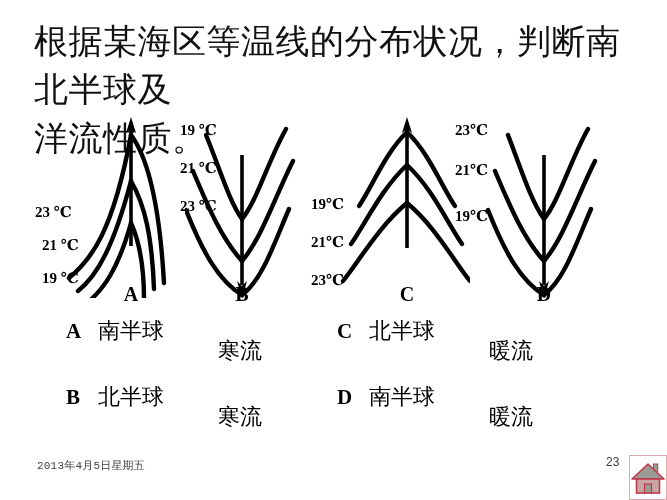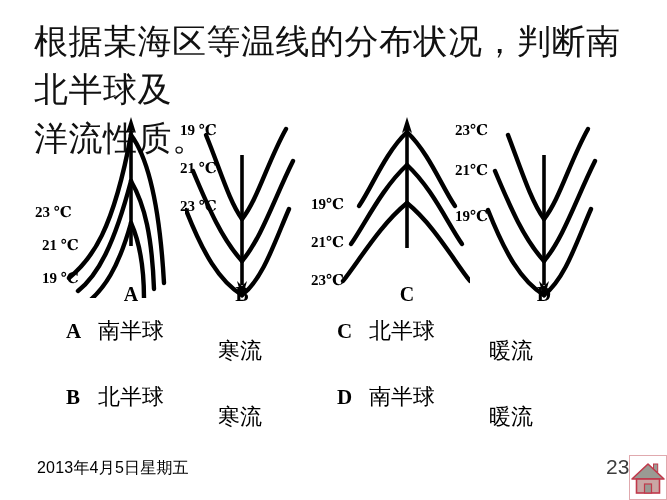--- a/index.html
+++ b/index.html
@@ -106,32 +106,32 @@
   .opt.col-1 { left: 337px; }
   .opt-key    { position: absolute; left: 0px;   top: 0; }
   .opt-hemi-t { position: absolute; left: 32px;  top: 0; text-align: center; }
   .opt-cur-t  { position: absolute; left: 152px; top: 0; margin-top: 20px; }
 
   
   #footer-date {
     position: absolute;
     left: 37px;
     top: 458px;
-    font-family: Liberation Sans, sans-serif;
-    font-size: 16px;
-    color: #000000;
+    font-family: Liberation Mono, monospace;
+    font-size: 11px;
+    color: #404040;
     letter-spacing: 0.2px;
     white-space: nowrap;
   }
   #page-number {
     position: absolute;
     left: 606px;
     top: 455px;
     font-family: "Liberation Sans", "DejaVu Sans", sans-serif;
-    font-size: 21px;
+    font-size: 12px;
     color: #3d3d3d;
   }
   #home-button {
     position: absolute;
     left: 629px;
     top: 455px;
     width: 38px;
     height: 45px;
     border: 1px solid #e0a9ae;
     background: #ffffff;

